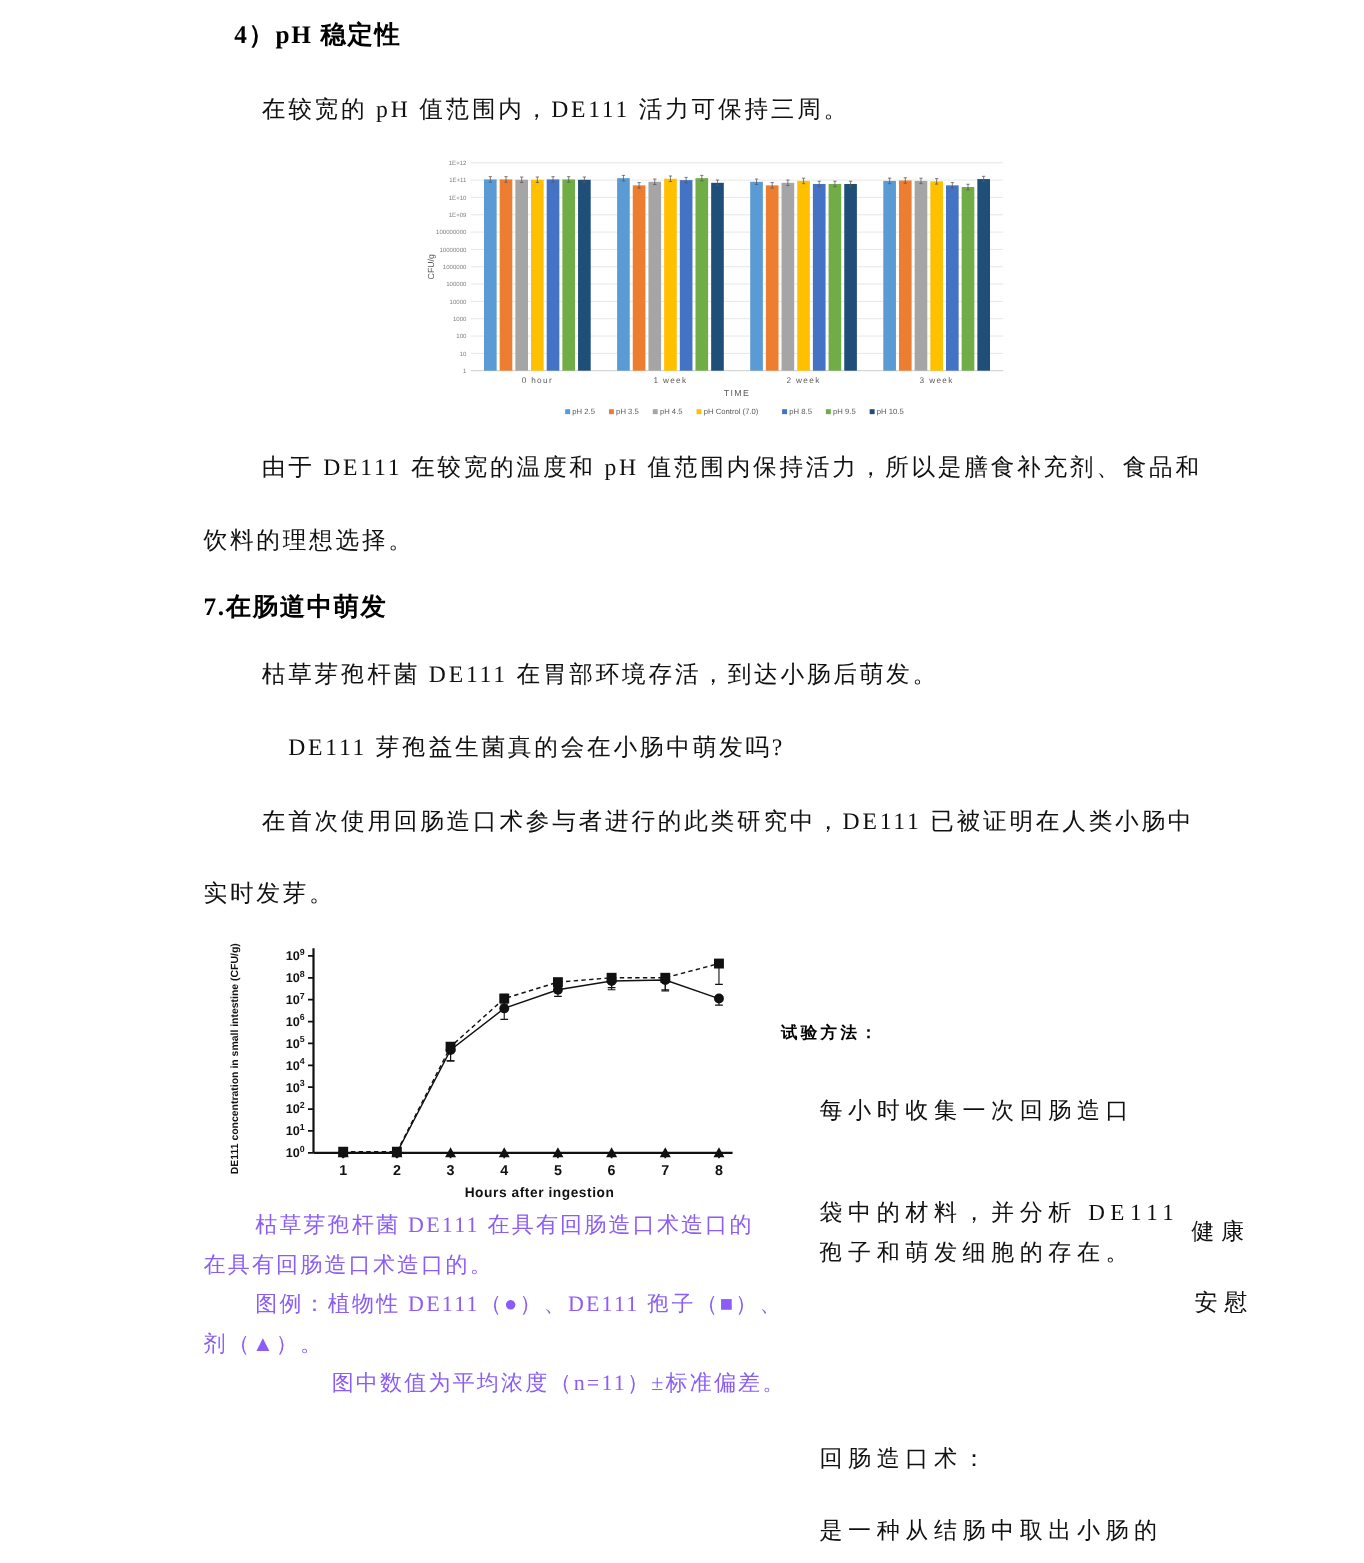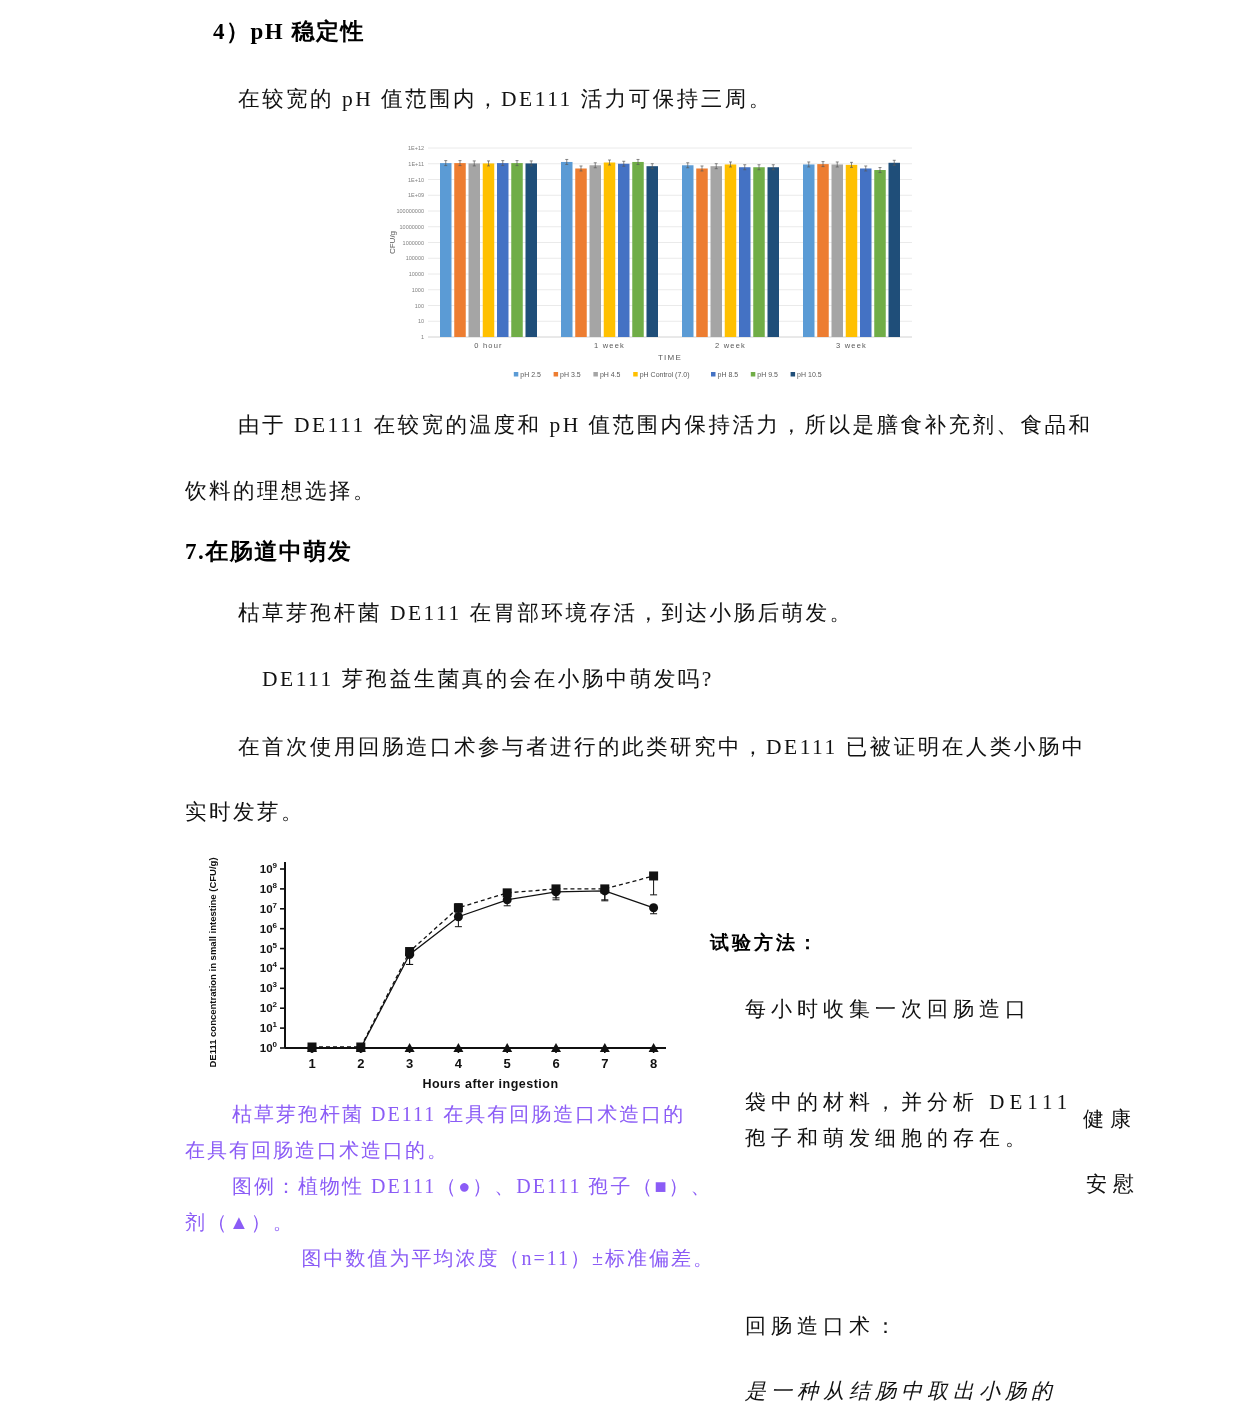--- a/index.html
+++ b/index.html
@@ -9,21 +9,21 @@
     background:#ffffff;
     font-family:"Liberation Serif", serif;
     color:#1a1a1a;
     overflow:hidden;
   }
   .abs{position:absolute;white-space:nowrap;}
   .body-text{font-size:21.5px;letter-spacing:2.5px;color:#111;}
   .heading{font-size:23px;font-weight:700;letter-spacing:1.5px;color:#000;}
   .caption-text{font-size:20px;letter-spacing:2px;color:#8b5cf6;line-height:36px;}
   .rc-text{font-size:21px;letter-spacing:5px;color:#111;margin-left:35px;}
-  .rc-head{font-size:19px;font-weight:700;letter-spacing:3px;color:#000;}
+  .rc-head{font-size:15px;font-weight:700;letter-spacing:3px;color:#000;}
   .chart-box{position:absolute;}
   svg text{font-family:"Liberation Sans", sans-serif;}
 </style>
 </head>
 <body>
 
 <div id="page">
 
   <div class="abs heading" style="left:213px;top:16px;">4）pH 稳定性</div>
 
@@ -326,15 +326,15 @@
 
   <div class="abs rc-head" style="left:710px;top:930px;">试验方法：</div>
   <div class="abs rc-text" style="left:710px;top:995px;">每小时收集一次回肠造口</div>
   <div class="abs rc-text" style="left:710px;top:1088px;">袋中的材料，并分析 DE111</div>
   <div class="abs rc-text" style="left:710px;top:1124px;">孢子和萌发细胞的存在。</div>
 
   <div class="abs rc-text" style="left:1048px;top:1105px;letter-spacing:6px;">健康</div>
   <div class="abs rc-text" style="left:1051px;top:1170px;letter-spacing:6px;">安慰</div>
 
   <div class="abs rc-text" style="left:710px;top:1312px;">回肠造口术：</div>
-  <div class="abs rc-text" style="left:710px;top:1377px;font-style:italic;">是一种从结肠中取出小肠的</div>
+  <div class="abs rc-text" style="left:710px;top:1377px;">是一种从结肠中取出小肠的</div>
 
 </div>
 
 </body></html>

